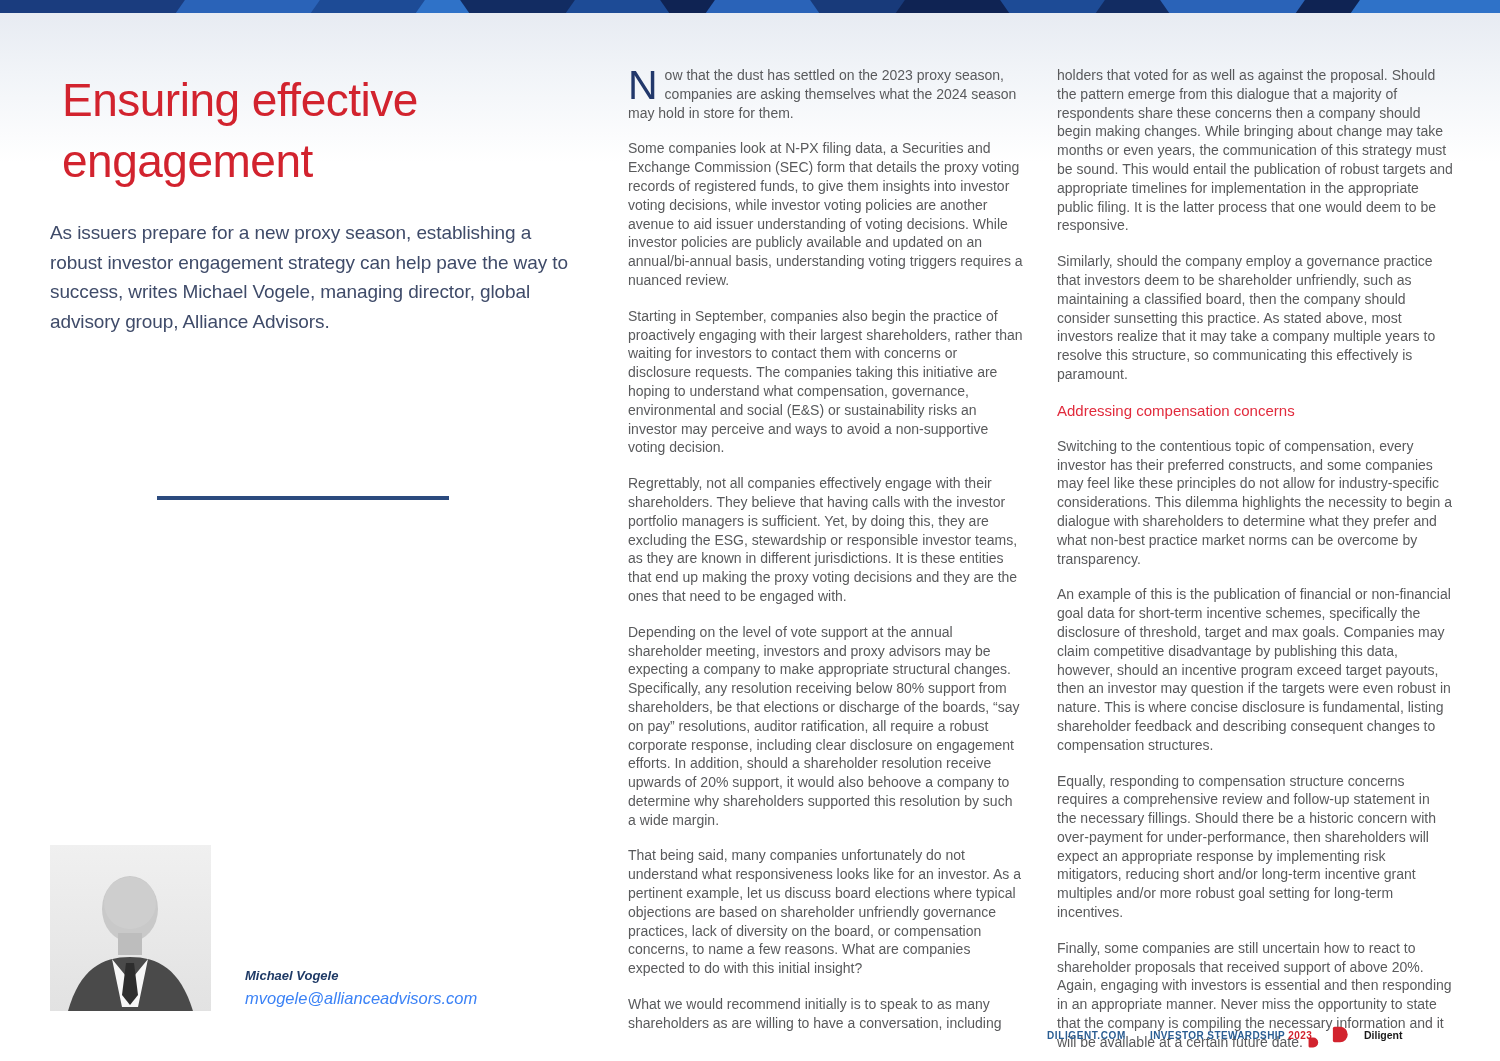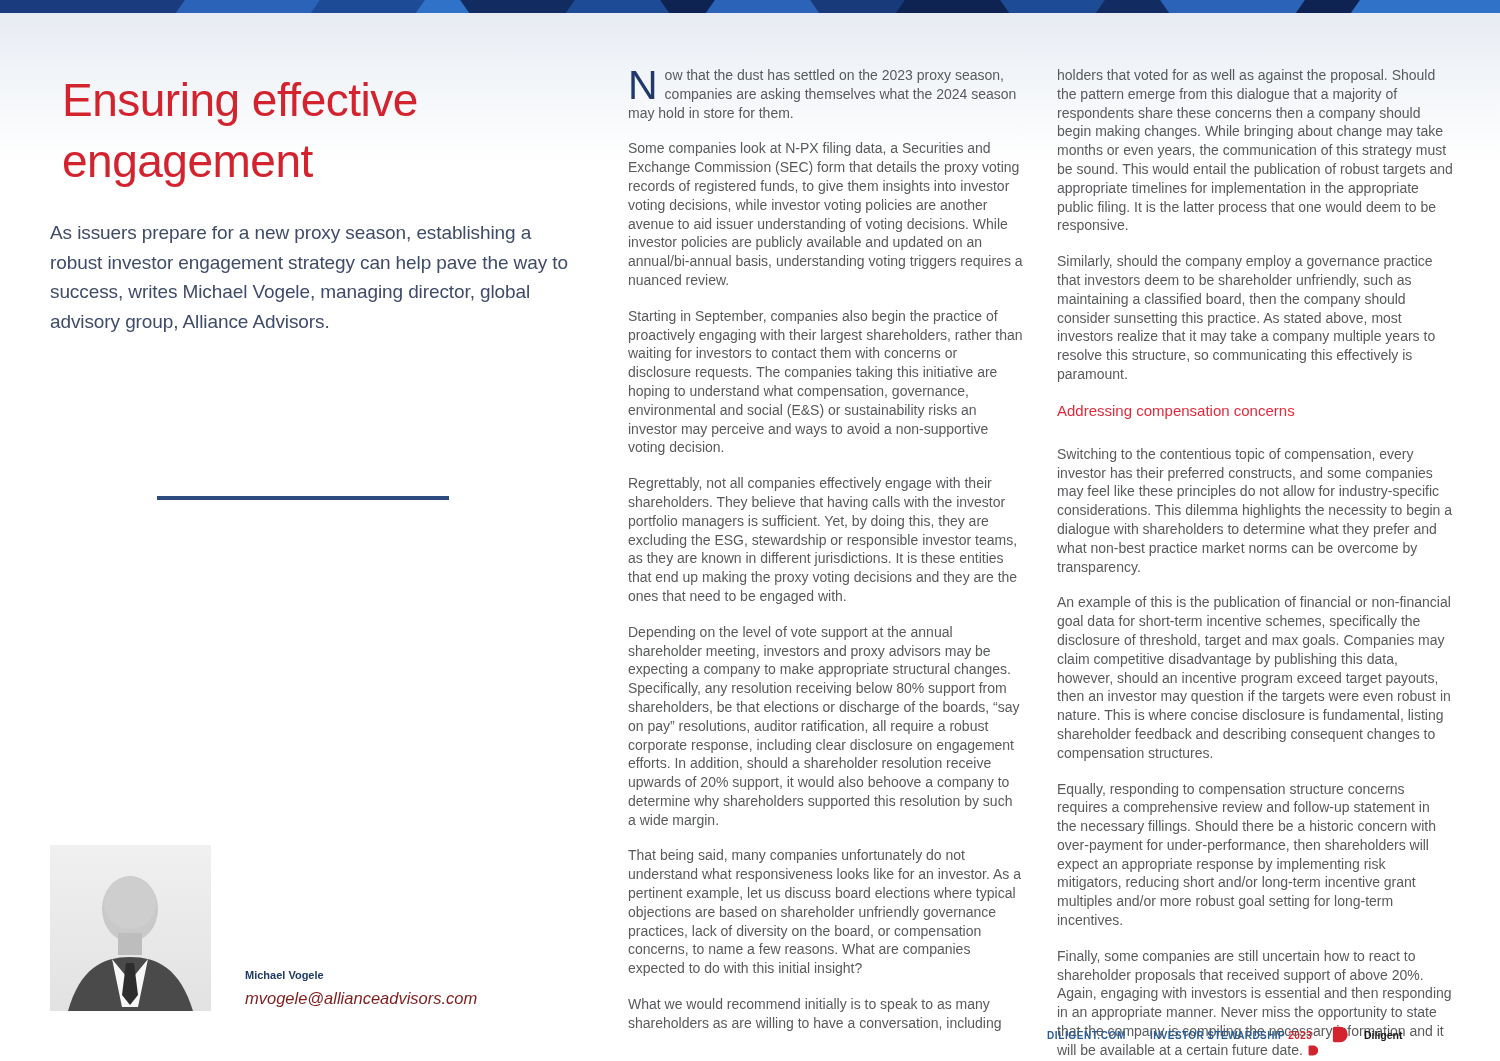--- a/index.html
+++ b/index.html
@@ -17,29 +17,29 @@
   .title{color:#d2232e;font-size:46px;line-height:61px;font-weight:400;letter-spacing:-0.5px;margin:12px;}
   .standfirst{margin:26px 0 0;color:#3f4b69;font-size:19px;line-height:29.5px;letter-spacing:-0.1px;}
 
   .quote{position:absolute;left:138px;top:496px;width:330px;text-align:center;}
   .quote .rule{height:2px;background:#2b4a7e;width:292px;margin:0 auto;}
   .quote .qtext{margin:15px auto 17px;color:#d2232e;font-size:23.5px;line-height:29px;
                 font-style:italic;font-weight:400;}
 
   .photo{position:absolute;left:50px;top:845px;width:161px;height:166px;display:block;}
   .author-info{position:absolute;left:245px;top:964px;}
-  .author-name{color:#1f3a66;font-size:11px;font-weight:bold;line-height:23px;}
-  .author-email{color:#7f1d1d;font-size:16.5px;font-style:italic;line-height:23px;}
+  .author-name{color:#1f3a66;font-size:13px;font-weight:bold;line-height:23px;font-style:italic;}
+  .author-email{color:#3b82f6;font-size:16.5px;font-style:italic;line-height:23px;}
 
   
   .mid-col{position:absolute;left:628px;top:66px;width:396px;}
   .right-col{position:absolute;left:1057px;top:66px;width:396px;}
   p.body{margin:0 0 17px;color:#595a5c;font-size:14px;line-height:18.8px;}
   .dropcap{float:left;color:#22386b;font-size:41px;line-height:36px;padding:1px 7px 0 0;}
-  .subheading{margin:0 0 25px;color:#e12a3c;font-size:15px;line-height:19px;font-weight:400;}
+  .subheading{margin:0 0 17px;color:#e12a3c;font-size:15px;line-height:19px;font-weight:400;}
 
   .endmark{display:inline-block;width:11px;height:11px;margin-left:5px;vertical-align:-1px;}
 
   
   .footer-site{position:absolute;left:1047px;top:1030px;color:#2a5d92;font-size:10px;
                font-weight:bold;letter-spacing:0.6px;}
   .footer-pub{position:absolute;left:1150px;top:1030px;font-size:10px;font-weight:bold;letter-spacing:0.4px;text-align:right;}
   .footer-pub .pub-name{color:#2a5d92;}
   .footer-pub .pub-year{color:#d2232e;}
   .footer-brand{position:absolute;left:1332px;top:1026px;display:flex;align-items:center;gap:4px;}

